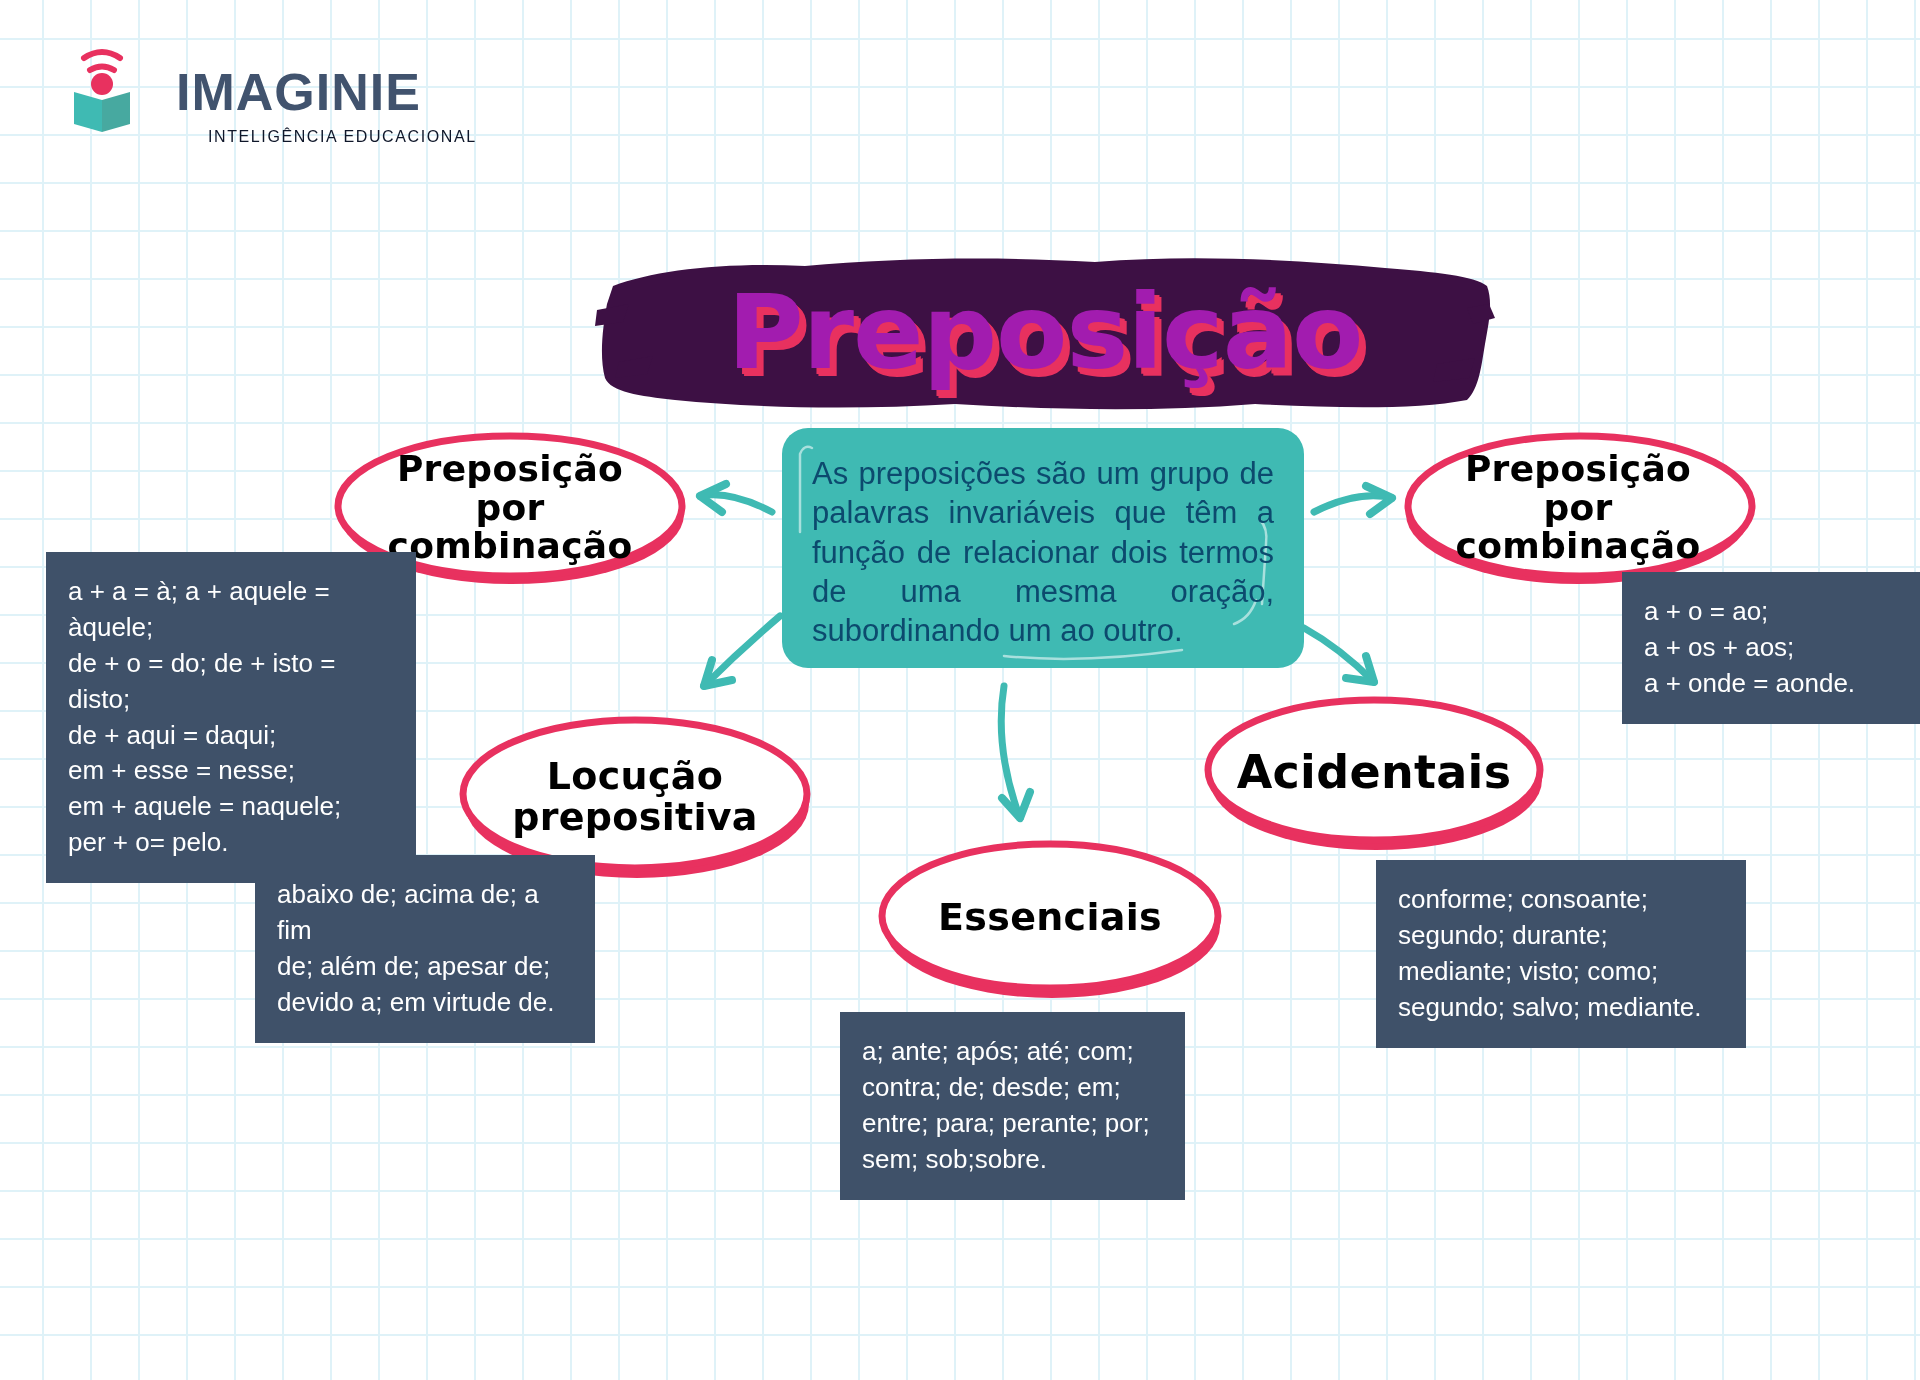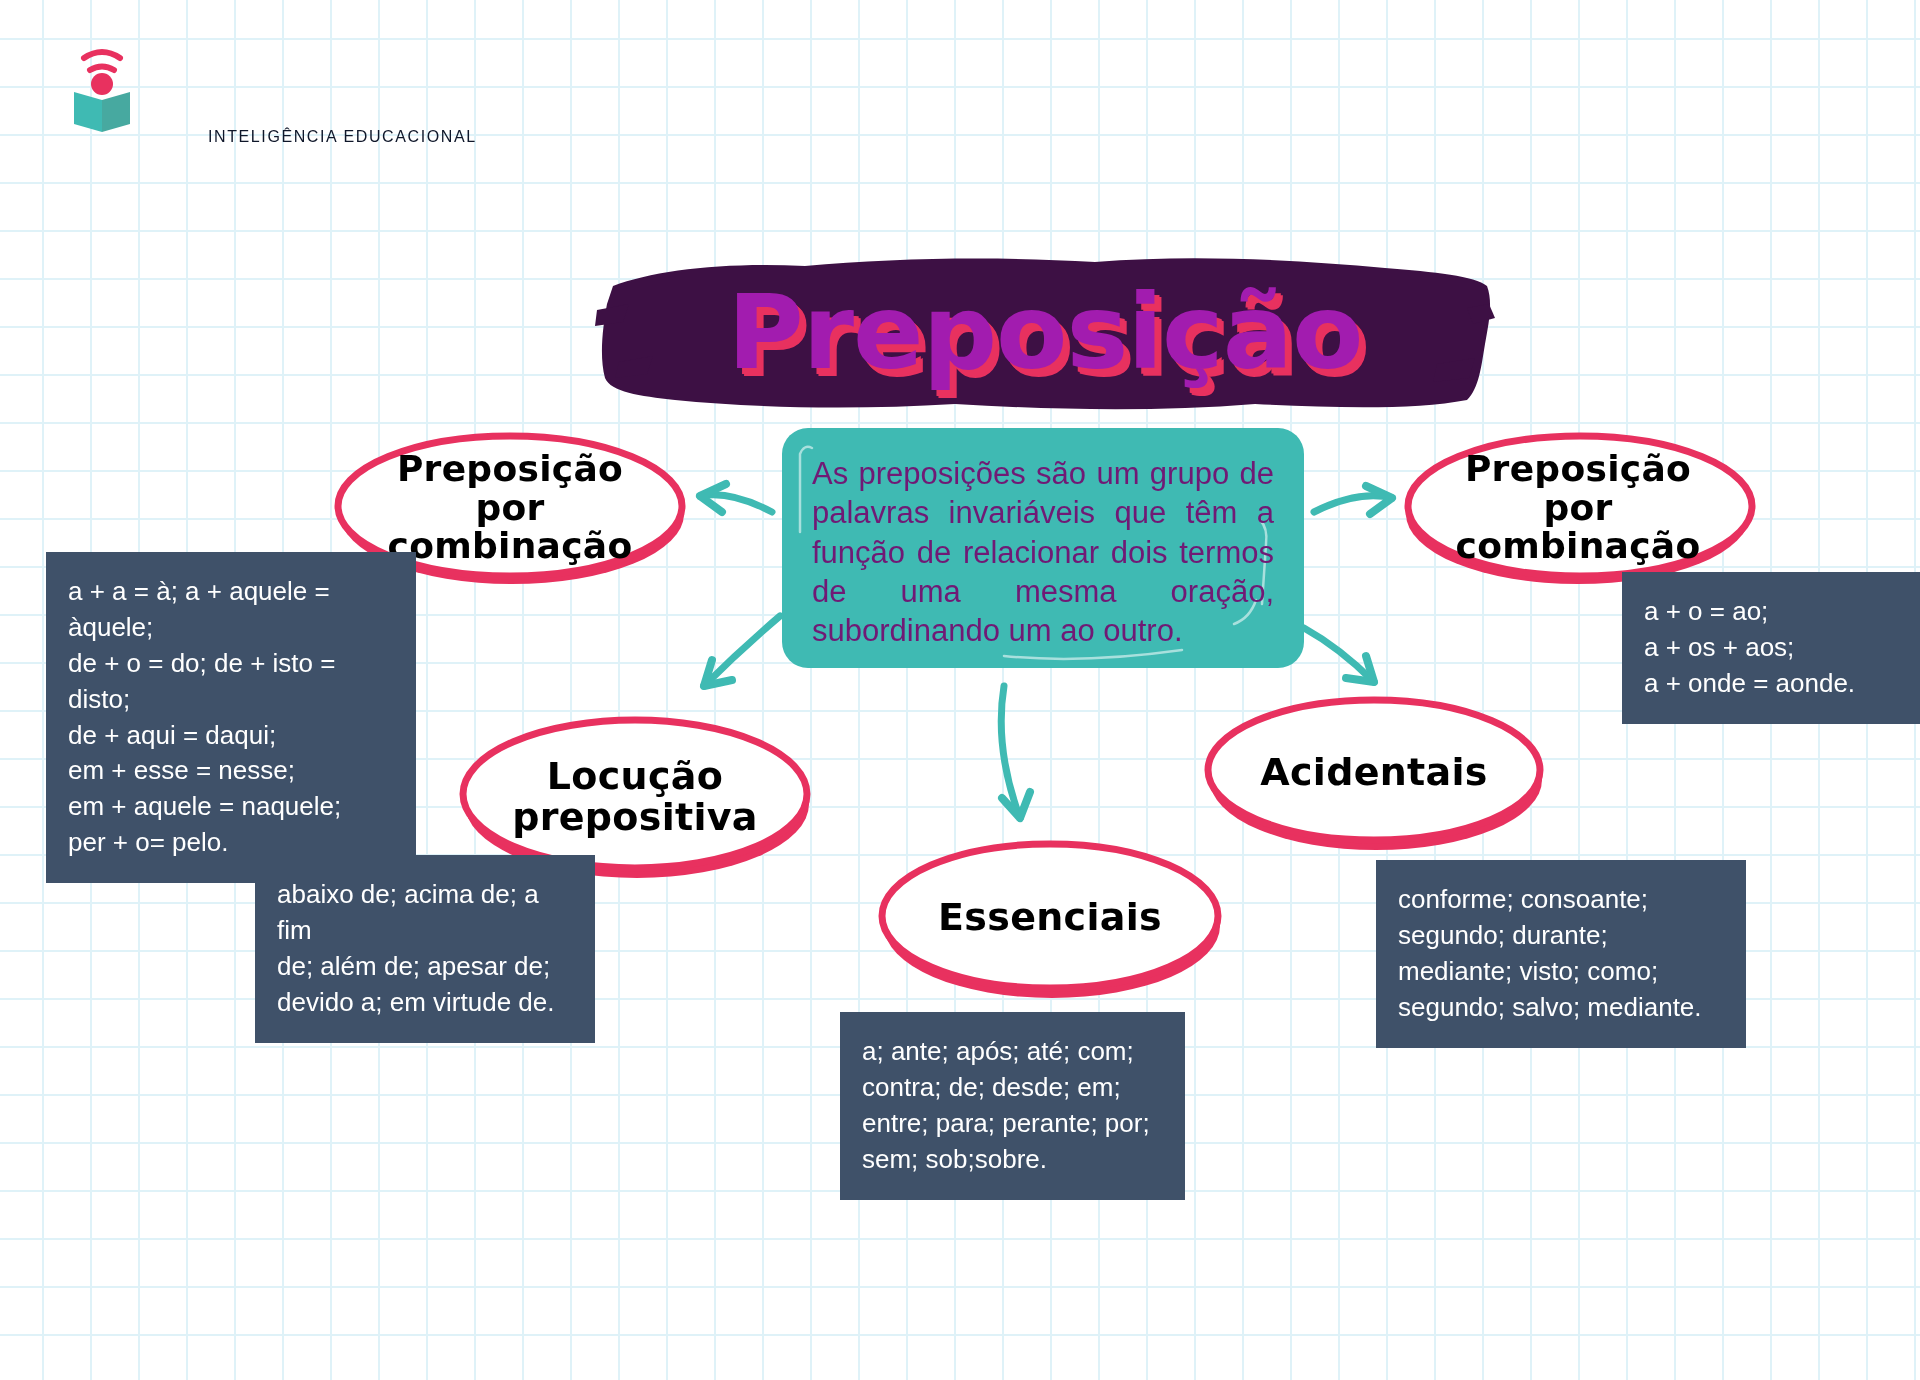--- a/index.html
+++ b/index.html
@@ -44,21 +44,21 @@
 
   
   #definition-box{
     position:absolute; left:782px; top:428px; width:522px; height:240px;
     background:#3fbab3; border-radius:26px;
     padding:26px 30px 22px 30px;
   }
   #definition-box .sketch-edge{ position:absolute; inset:0; pointer-events:none; }
   #definition-box p{
     position:relative;
-    font-size:31px; line-height:1.27; color:#701a75;
+    font-size:31px; line-height:1.27; color:#0c4a6e;
     text-align:justify; text-align-last:left;
     font-family:"Liberation Sans", sans-serif;
   }
 
   
   .node{ position:absolute; }
   .node .shell{ position:absolute; inset:0; }
   .node .label{
     position:absolute; inset:0;
     display:flex; flex-direction:column; align-items:center; justify-content:center;
@@ -69,21 +69,21 @@
   }
   #node-comb-left  { left:330px;  top:428px;  width:360px; height:160px; }
   #node-comb-right { left:1398px; top:428px;  width:360px; height:160px; }
   #node-locucao    { left:455px;  top:712px;  width:360px; height:170px; }
   #node-essenciais { left:874px;  top:836px;  width:352px; height:164px; }
   #node-acidentais { left:1200px; top:694px;  width:348px; height:158px; }
   #node-comb-left .label,
   #node-comb-right .label { font-size:36px; }
   #node-locucao .label    { font-size:38px; }
   #node-essenciais .label { font-size:38px; }
-  #node-acidentais .label { font-size:38px; }
+  #node-acidentais .label { font-size:46px; }
 
   
   .info-box{
     position:absolute; background:#3f5169; color:#ffffff;
     padding:22px 26px 22px 22px;
     font-size:26px; line-height:1.38;
     font-family:"Liberation Sans", sans-serif;
     white-space:pre-line;
   }
   #box-comb-left  { left:46px;   top:552px;  width:370px; }
@@ -101,20 +101,21 @@
 <div id="logo">
   <div class="mark">
     <svg viewBox="0 0 82 86" width="82" height="86">
       <path d="M12 10 Q30 -2 48 10" stroke="#e8315f" stroke-width="6" fill="none" stroke-linecap="round"></path>
       <path d="M18 22 Q30 15 42 22" stroke="#e8315f" stroke-width="6" fill="none" stroke-linecap="round"></path>
       <circle cx="30" cy="36" r="11" fill="#e8315f"></circle>
       <path d="M2 44 L30 52 L30 84 L2 76 Z" fill="#3fbab3"></path>
       <path d="M58 44 L30 52 L30 84 L58 76 Z" fill="#47a9a0"></path>
     </svg>
   </div>
+  <div class="wordmark">IMAGINIE</div>
   <div class="tagline">INTELIGÊNCIA EDUCACIONAL</div>
 </div>
 
 <div id="title-banner">
   <svg class="brush" viewBox="0 0 900 165" preserveAspectRatio="none">
     <path fill="#3d1044" d="M18,34 C60,18 130,10 210,14 C300,6 400,4 500,10 C600,2 700,8 790,16
       C840,20 880,24 892,34 C898,50 894,70 890,92 C886,116 884,136 872,148
       C820,158 740,156 660,152 C560,160 460,158 360,152 C260,158 160,156 80,148
       C44,144 16,140 10,126 C4,104 8,74 12,52 Z"></path>
     <path fill="#3d1044" d="M2,58 L34,52 L28,70 L0,74 Z"></path>

